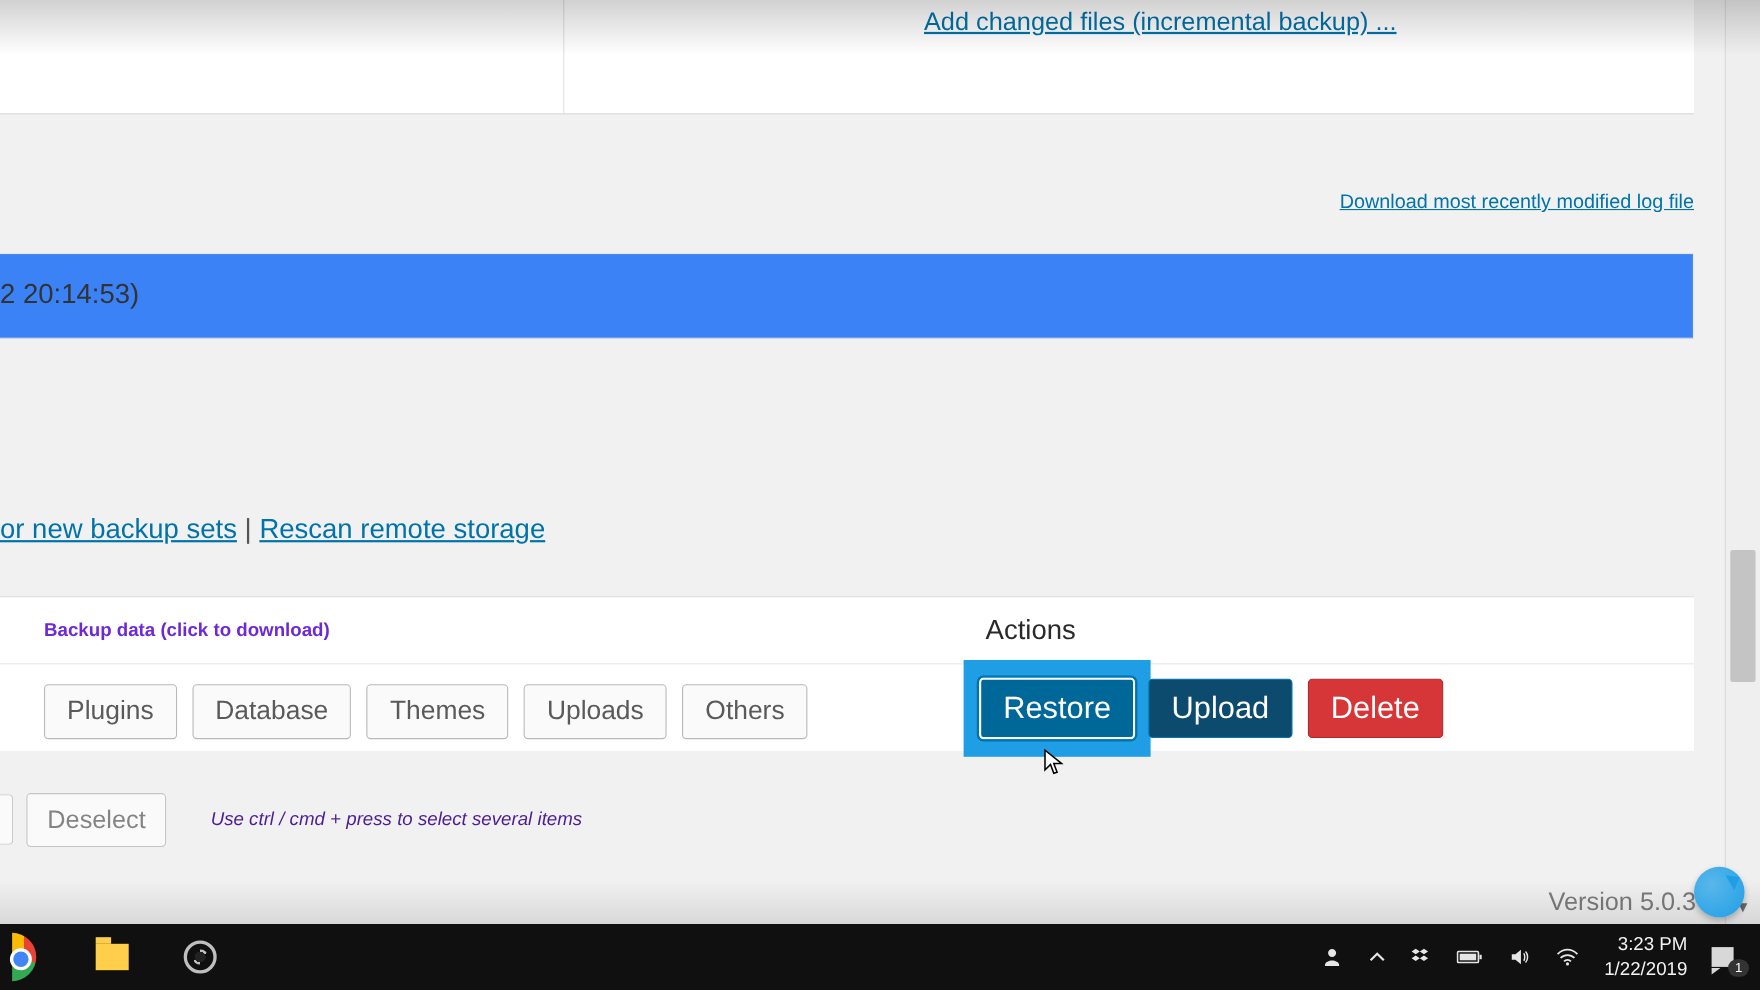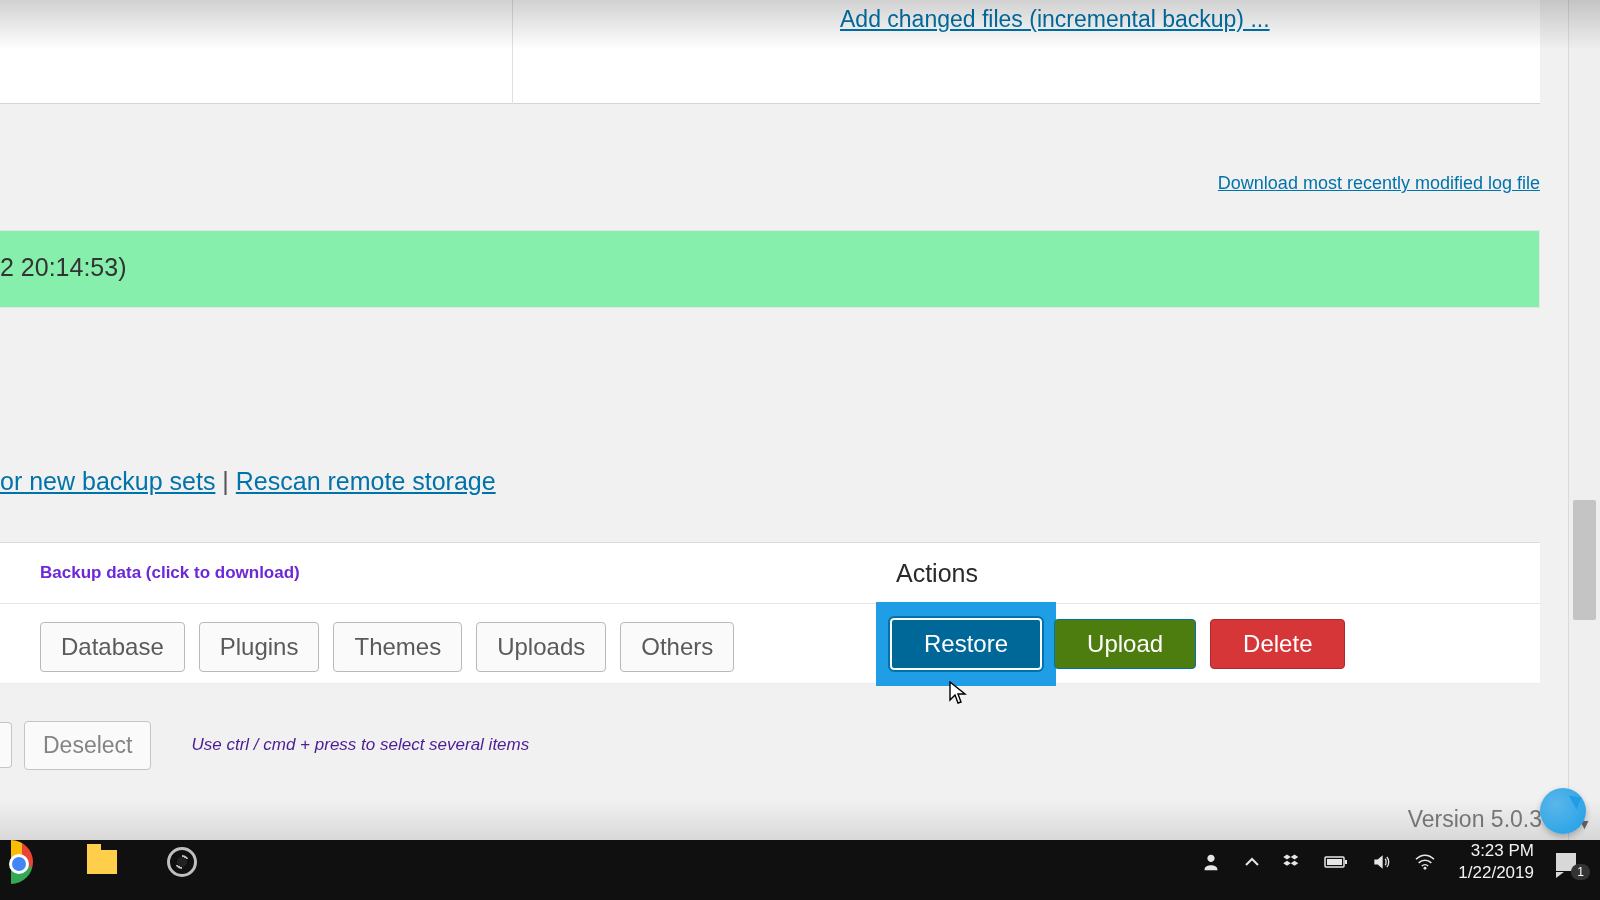--- a/index.html
+++ b/index.html
@@ -48,21 +48,21 @@
     right: 60px;
     color: #0073aa;
     text-decoration: underline;
     font-size: 18px;
   }
 
   .ts-panel {
     position: absolute;
     top: 230px; left: 0;
     width: 1540px; height: 78px;
-    background: #86efac;
+    background: #3b82f6;
     border: 1px solid #e5e5e5;
     border-left: none;
   }
   .ts-panel .ts-text {
     position: absolute;
     left: 0; top: 22px;
     font-size: 25px; color: #333;
   }
 
   .rescan-line {
@@ -123,25 +123,25 @@
   }
   .highlight-frame {
     background: #1f9ee6;
     padding: 16px 14px;
     display: inline-flex;
     align-items: center;
   }
   .btn {
     border: 1px solid #b9b9b9;
     border-radius: 4px;
-    font-size: 24px;
-    padding: 10px 32px;
+    font-size: 28px;
+    padding: 10px 20px;
     cursor: pointer;
   }
-  .btn-primary { background: #4d7c0f; color: #fff; border-color: #0073aa; }
+  .btn-primary { background: #0c4a6e; color: #fff; border-color: #0073aa; }
   .btn-primary-outline { background: #006799; color: #fff; border: 2px solid #ffffff; outline: 2px solid #0073aa; }
   .btn-danger { background: #d63638; color: #fff; border-color: #b02a2c; }
   .btn-plain { background: #fafafa; color: #5a5a5a; }
   .gap { width: 14px; }
 
   .footer-line {
     position: absolute;
     top: 716px; left: 0;
     width: 1540px; height: 58px;
     display: flex; align-items: center;
@@ -225,21 +225,21 @@
     border-bottom: 8px solid transparent;
     transform: rotate(-30deg);
   }
 
   
   .taskbar {
     position: absolute;
     left: 0; right: 0; bottom: 0;
     height: 60px;
     background: #101010;
-    display: flex; align-items: flex-start;
+    display: flex; align-items: center;
     color: #fff;
     font-size: 14px;
   }
   .taskbar .left {
     display: flex; align-items: center; gap: 36px;
     padding-left: 0;
   }
   .taskbar .left .ic { width: 44px; display:flex; justify-content:center; }
   .chrome-stub {
     width: 22px; height: 44px;
@@ -310,22 +310,22 @@
   <a>or new backup sets</a><span class="sep"> | </span><a>Rescan remote storage</a>
 </div>
 
 <div class="table-wrap">
   <div class="thead">
     <span class="th-data">Backup data (click to download)</span>
     <span class="th-actions">Actions</span>
   </div>
   <div class="trow">
     <div class="data-btns">
+      <button class="chip">Plugins</button>
       <button class="chip">Database</button>
-      <button class="chip">Plugins</button>
       <button class="chip">Themes</button>
       <button class="chip">Uploads</button>
       <button class="chip">Others</button>
     </div>
     <div class="action-btns">
       <span class="highlight-frame">
         <button class="btn btn-primary-outline">Restore</button>
       </span>
       <button class="btn btn-primary" style="margin-left:-2px;">Upload</button>
       <span class="gap"></span>

